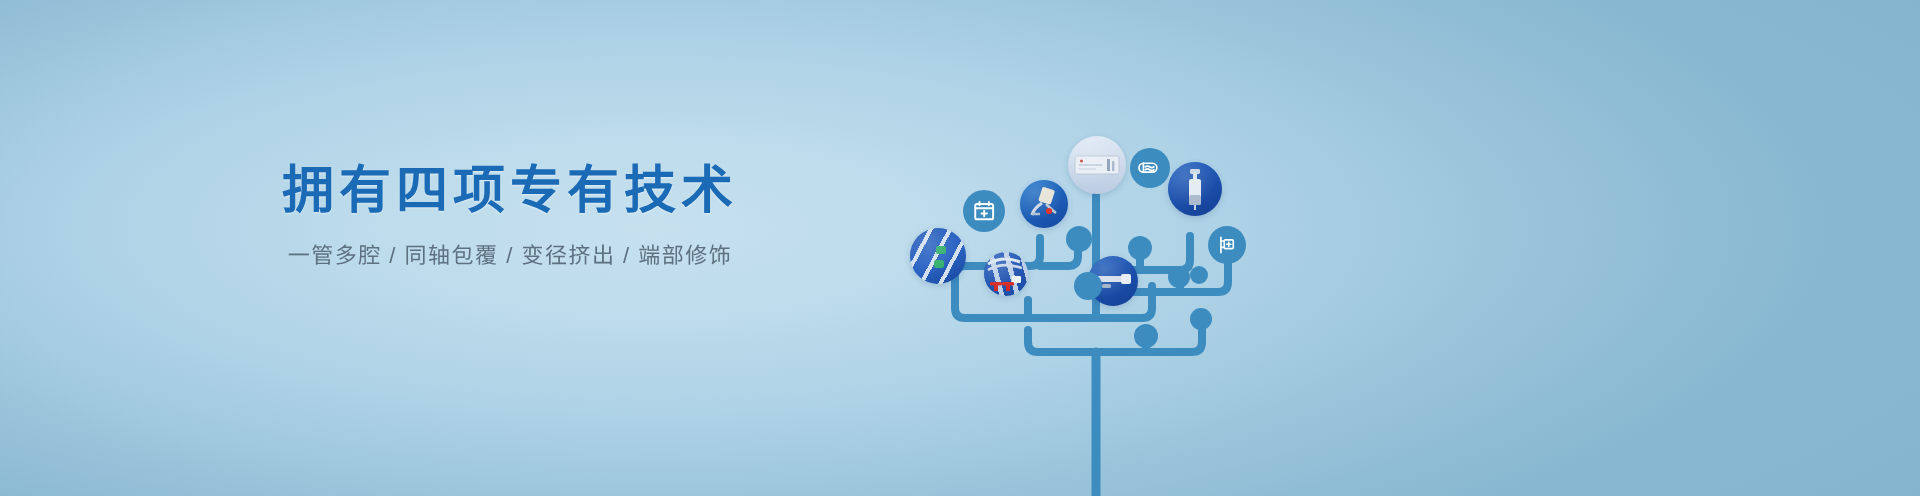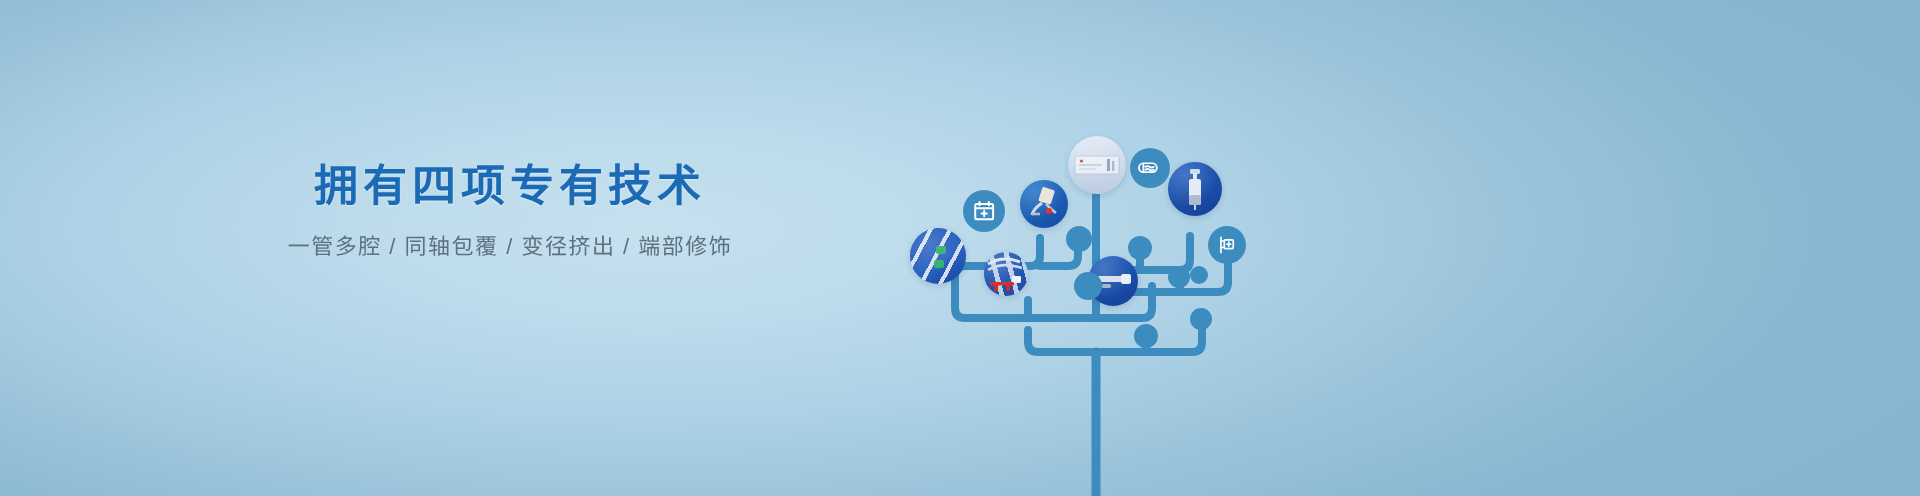--- a/index.html
+++ b/index.html
@@ -43,21 +43,21 @@
   .copy {
     position: absolute;
     left: 0;
     top: 160px;
     width: 1020px;
     text-align: center;
     z-index: 6;
   }
   .headline {
     margin: 0;
-    font-size: 44px;
+    font-size: 52px;
     line-height: 1.18;
     font-weight: 700;
     letter-spacing: 5px;
     color: #1a6ab6;
     text-shadow: 0 1px 2px rgba(255,255,255,0.45);
     white-space: nowrap;
   }
   .subline {
     margin: 22px 0 4px 0;
     font-size: 22px;

